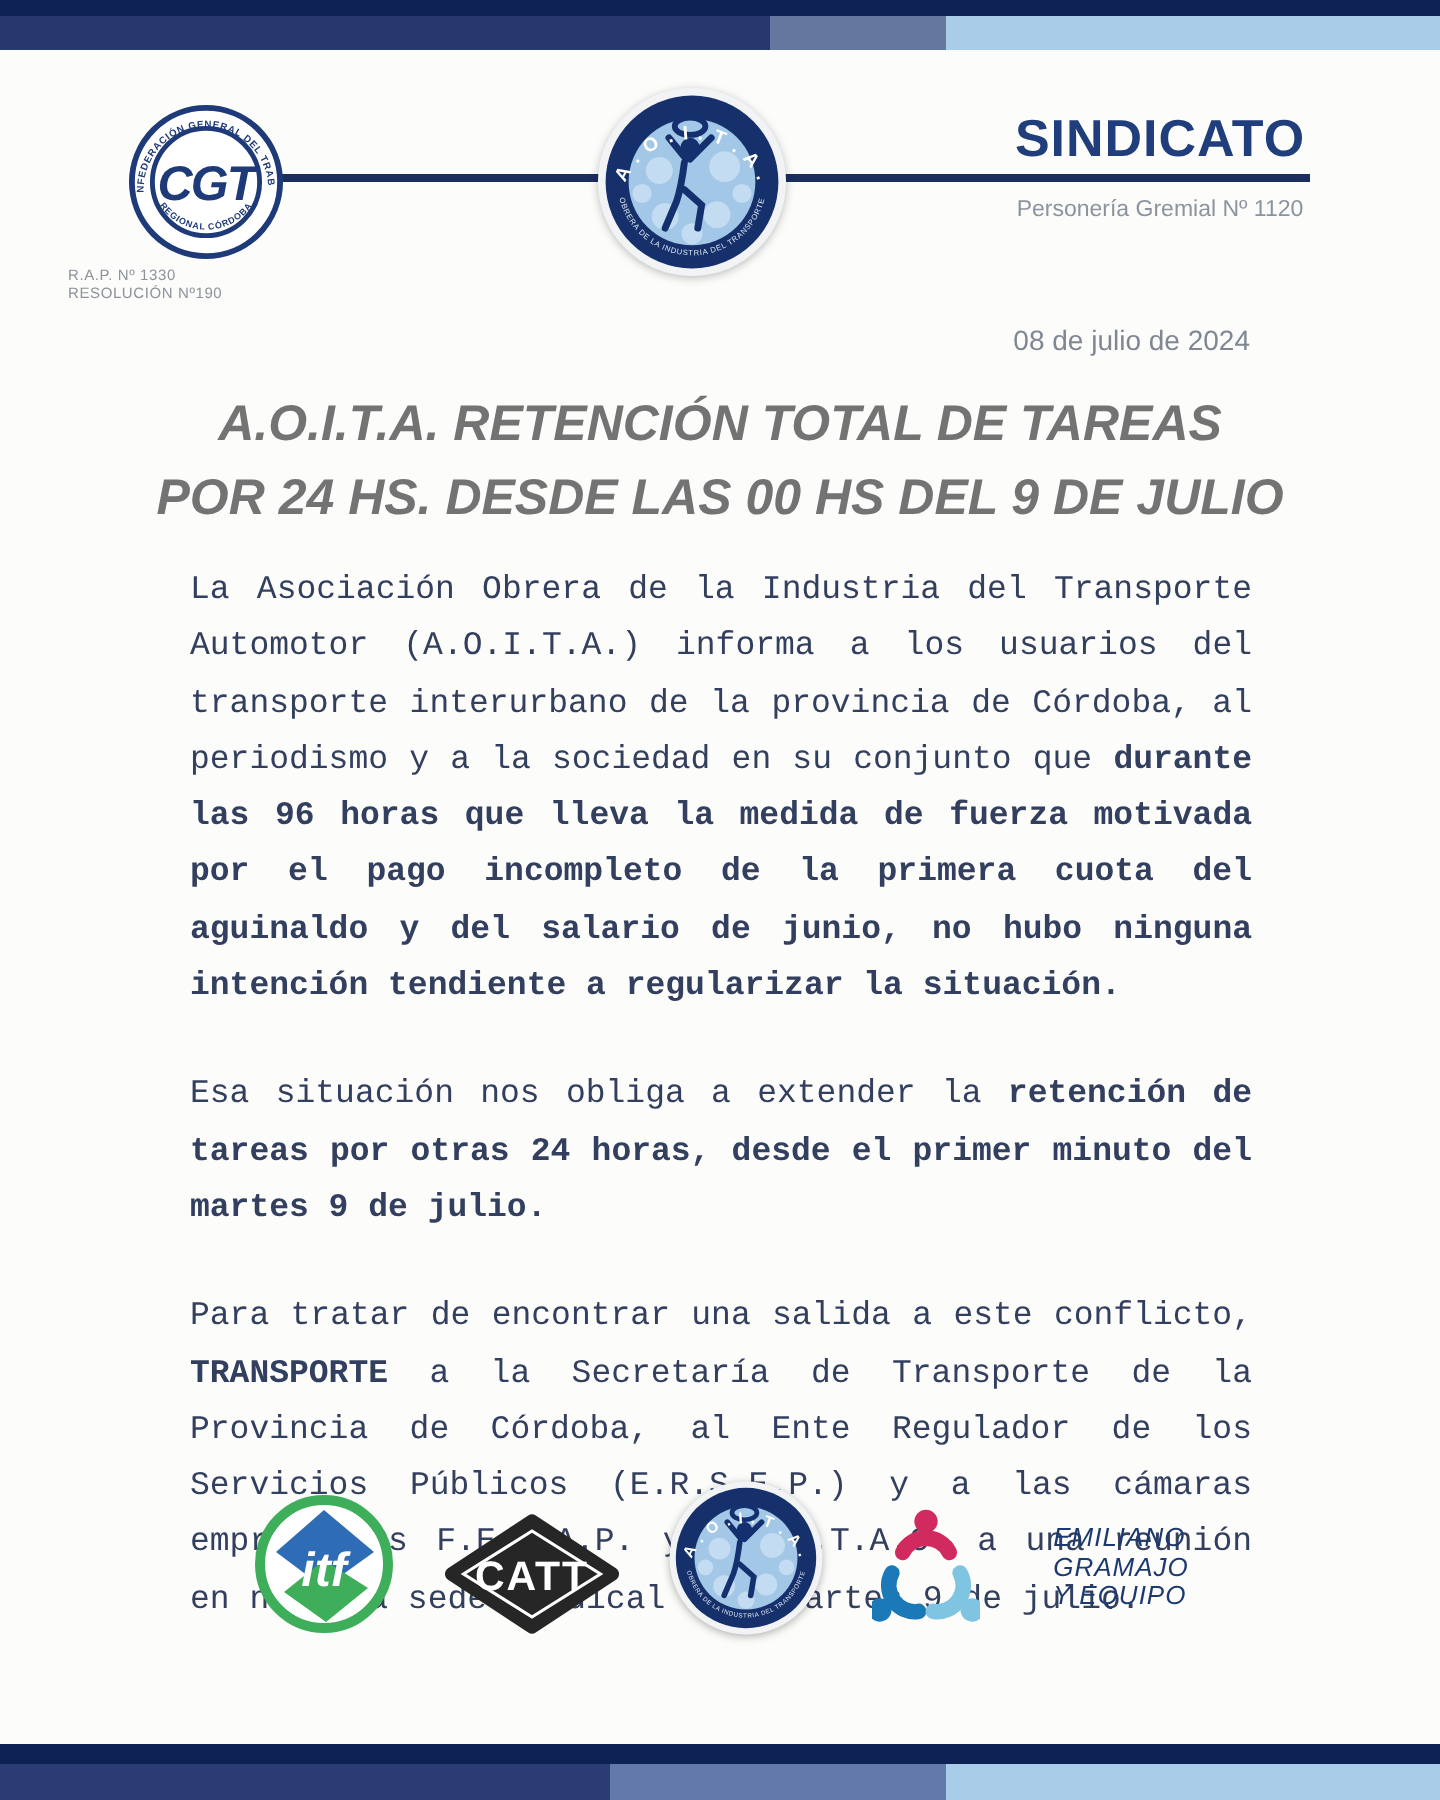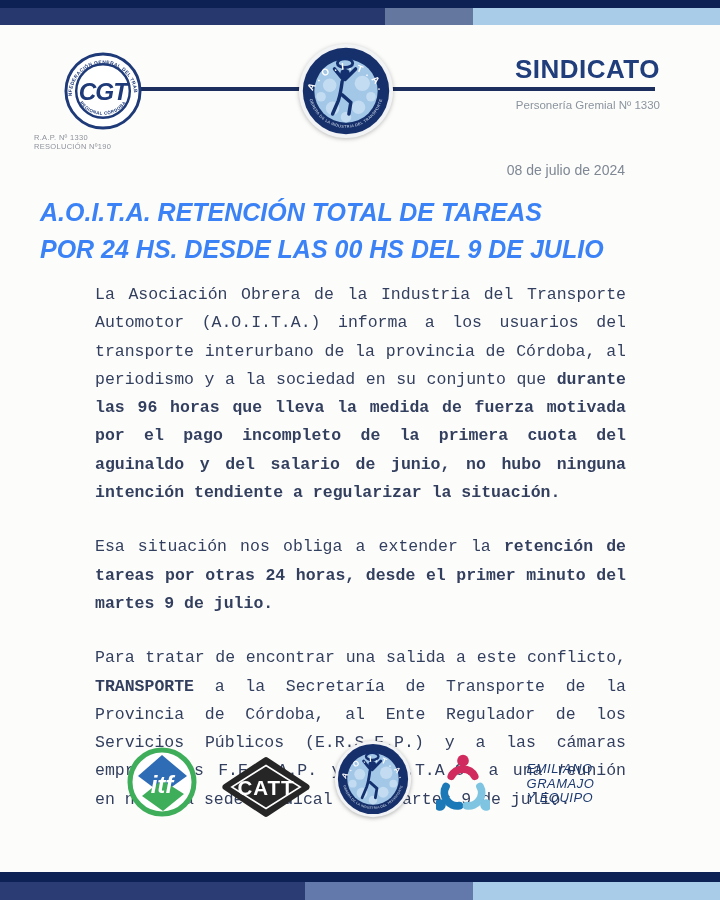--- a/index.html
+++ b/index.html
@@ -17,29 +17,29 @@
   .bottom-band .seg1{width:305px;background:#2b3c74;}
   .bottom-band .seg2{width:168px;background:#6479ab;}
   .bottom-band .seg3{flex:1;background:#a9cde9;}
 
   
   .mid-line{position:absolute;top:87px;left:140px;width:515px;height:4px;background:#1c2e5e;z-index:1;}
   .cgt-logo{position:absolute;top:52px;left:64px;z-index:2;}
   .cgt-caption{position:absolute;top:133px;left:34px;width:130px;text-align:left;
                font-size:7.5px;line-height:9px;color:#8d929b;letter-spacing:.3px;}
   .aoita-logo-main{position:absolute;top:43px;left:298px;z-index:2;filter:drop-shadow(0 1px 2px rgba(0,0,0,.25));}
-  .sindicato{position:absolute;top:54px;left:500px;width:160px;text-align:right;z-index:2;}
+  .sindicato{position:absolute;top:54px;left:500px;width:160px;text-align:center;z-index:2;}
   .sindicato-title{font-size:26px;font-weight:bold;color:#203d7c;letter-spacing:.5px;}
   .sindicato-sub{margin-top:14px;font-size:11.5px;color:#8b949e;}
 
   .doc-date{position:absolute;top:162px;right:95px;font-size:14px;color:#7e8793;}
 
   
-  .doc-title{position:absolute;top:194px;left:40px;width:640px;
-             font-size:25px;line-height:37px;font-weight:bold;font-style:italic;color:#3b82f6;}
+  .doc-title{position:absolute;top:194px;left:40px;width:640px;text-align:center;
+             font-size:25px;line-height:37px;font-weight:bold;font-style:italic;color:#737373;}
 
   
   .doc-body{position:absolute;top:281px;left:95px;width:531px;
             font-size:16.5px;line-height:28.3px;color:#333f5e;text-align:justify;}
   .doc-body p{margin:0 0 26px 0;font-family:Liberation Mono, monospace;}
   .doc-body .b{font-weight:bold;}
 
   
   .logo-row{position:absolute;top:734px;left:0;width:720px;height:84px;display:flex;
             justify-content:center;align-items:flex-end;gap:24px;}
@@ -117,21 +117,21 @@
     <div>R.A.P. Nº 1330</div>
     <div>RESOLUCIÓN Nº190</div>
   </div>
 
   <svg class="aoita-logo-main" width="96" height="96" viewBox="0 0 100 100">
     <use href="#aoita-logo-sym"></use>
   </svg>
 
   <div class="sindicato">
     <div class="sindicato-title">SINDICATO</div>
-    <div class="sindicato-sub">Personería Gremial Nº 1330</div>
+    <div class="sindicato-sub">Personería Gremial Nº 1120</div>
   </div>
 
   <div class="doc-date">08 de julio de 2024</div>
 
   <div class="doc-title">
     <div>A.O.I.T.A. RETENCIÓN TOTAL DE TAREAS</div>
     <div>POR 24 HS. DESDE LAS 00 HS DEL 9 DE JULIO</div>
   </div>
 
   <div class="doc-body">

